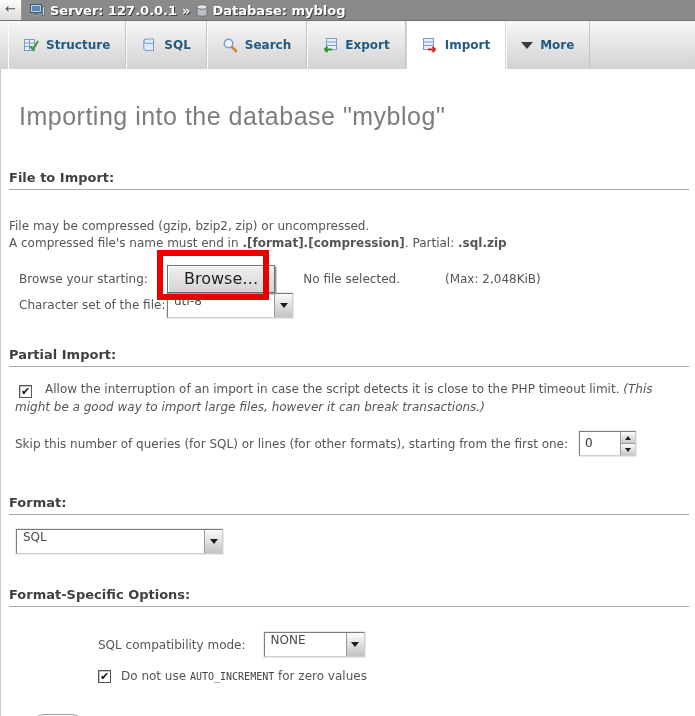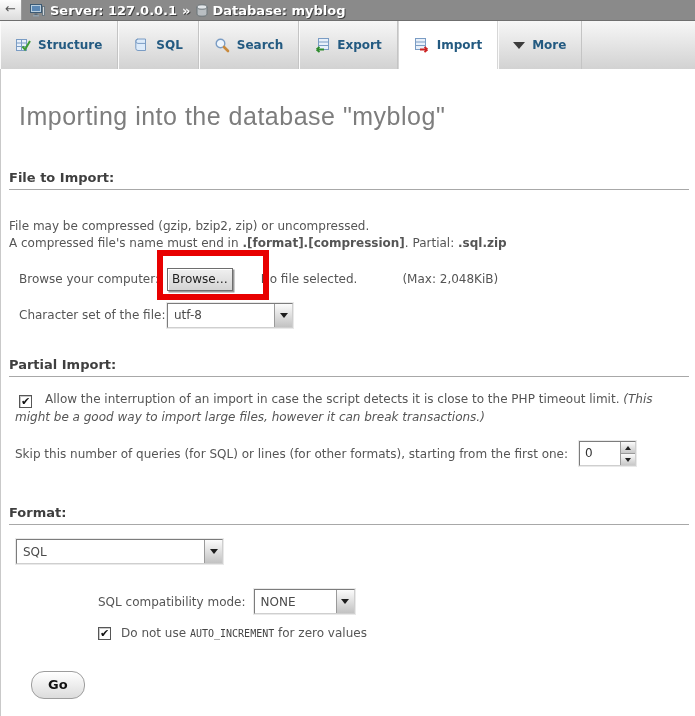--- a/index.html
+++ b/index.html
@@ -10,21 +10,21 @@
   .topbar { height:20px; background:#8a8a8a; display:flex; align-items:center; }
   .back-btn { width:22px; height:20px; background:linear-gradient(#fdfdfd,#dcdcdc);
     border-right:1px solid #9a9a9a; color:#555; font-size:13px; line-height:18px;
     text-align:center; cursor:pointer; }
   .crumb { display:flex; align-items:center; gap:5px; margin-left:8px;
     color:#fff; font-size:13px; font-weight:bold; text-shadow:1px 1px 0 rgba(40,40,40,.75); }
   .crumb svg { display:block; }
 
   
   .tabbar { height:49px; background:linear-gradient(#f7f7f7,#d2d2d2);
-    border-top:1px solid #6f6f6f; display:flex; align-items:stretch; }
+    border-top:1px solid #6f6f6f; display:flex; align-items:stretch; padding-left:8px; }
   .tab { display:flex; align-items:center; gap:7px; padding:0 15px;
     font-size:12px; font-weight:bold; color:#235a81; cursor:pointer;
     border-right:1px solid #c4c4c4; box-shadow:inset 1px 0 0 #fbfbfb; }
   .tab.active { background:#fff; box-shadow:none; border-right:1px solid #d7d7d7;
     border-left:1px solid #d7d7d7; }
   .tab svg { display:block; }
   .chev { width:0; height:0; border-left:6px solid transparent; border-right:6px solid transparent;
     border-top:7px solid #3c3c3c; }
 
   
@@ -38,31 +38,31 @@
   .hd-partial { margin-top:29px; }
   .hd-format { margin-top:39px; }
   .hd-fso { margin-top:33px; }
 
   .info { margin-top:28px; line-height:17px; color:#555; }
   .row { display:flex; align-items:center; }
 
   .browse-row { margin-top:14px; margin-left:10px; position:relative; height:26px; }
   .flabel { width:148px; flex:none; }
   .btn3d { background:linear-gradient(#f0f0f0,#d4d4d4); border:1px solid #6e6e6e;
-    box-shadow:inset 1px 1px 0 #fff, 1.5px 1.5px 0 #9a9a9a; padding:3px 4px 4px;
-    font-family:"DejaVu Sans", sans-serif; font-size:12px; color:#222; cursor:pointer; }
+    box-shadow:inset 1px 1px 0 #fff, 1.5px 1.5px 0 #9a9a9a; padding:3px 16px 4px;
+    font-family:"DejaVu Sans", sans-serif; font-size:16px; color:#222; cursor:pointer; }
   .nofile { margin-left:28px; }
   .maxsize { margin-left:45px; }
   .hl-red { position:absolute; left:138px; top:-16px; width:112px; height:50px;
     border:6px solid #e80000; pointer-events:none; z-index:5; }
 
-  .charset-row { margin-top:10px; margin-left:10px; height:26px; }
-
-  
-  .xsel { display:inline-flex; align-items:center; height:25px; background:#fff;
+  .charset-row { margin-top:0; margin-left:10px; height:26px; }
+
+  
+  .xsel { display:inline-flex; height:25px; background:#fff;
     border:1px solid #7c7c7c; border-right-color:#cfcfcf; border-bottom-color:#cfcfcf;
     box-shadow:0 0 0 1px #e9e9e9; cursor:pointer; }
   .xsel .val { padding:0 6px; flex:1; color:#4a4a4a; }
   .selbtn { width:18px; height:100%; background:linear-gradient(#fcfcfc,#c2c2c2);
     border-left:1px solid #9a9a9a; display:flex; align-items:center; justify-content:center; }
   .tri-d { width:0; height:0; border-left:4px solid transparent; border-right:4px solid transparent;
     border-top:5px solid #1c1c1c; }
   .w-charset { width:126px; }
   .w-format  { width:207px; margin:14px 0 0 7px; }
   .w-compat  { width:101px; }
@@ -84,21 +84,21 @@
   .spinners { width:15px; display:flex; flex-direction:column; border-left:1px solid #9a9a9a; }
   .spin { flex:1; background:linear-gradient(#fbfbfb,#c8c8c8); display:flex;
     align-items:center; justify-content:center; cursor:pointer; }
   .spin + .spin { border-top:1px solid #9a9a9a; }
   .tri-u-s { width:0; height:0; border-left:3px solid transparent; border-right:3px solid transparent;
     border-bottom:4px solid #222; }
   .tri-d-s { width:0; height:0; border-left:3px solid transparent; border-right:3px solid transparent;
     border-top:4px solid #222; }
 
   .compat-row { margin:25px 0 0 89px; }
-  .compat-row .clabel { margin-right:8px; color:#555; }
+  .compat-row .clabel { margin-right:18px; color:#555; }
   .autoinc-row { margin:12px 0 0 89px; display:flex; align-items:center; }
   .autoinc-row .cb { margin-right:10px; }
   code.mono { font-family:"DejaVu Sans Mono", monospace; font-size:10px; color:#444; }
 
   .go-btn { display:inline-block; margin:31px 0 0 22px; padding:5px 16px 6px;
     background:linear-gradient(#ffffff,#dcdcdc); border:1px solid #9d9d9d; border-radius:13px;
     font-family:"DejaVu Sans", sans-serif; font-size:13px; font-weight:bold; color:#111;
     cursor:pointer; }
 </style>
 </head>
@@ -192,21 +192,21 @@
   <h1>Importing into the database "myblog"</h1>
 
   
   <div class="sect-head hd-file">File to Import:</div>
   <div class="info">
     <div>File may be compressed (gzip, bzip2, zip) or uncompressed.</div>
     <div><span>A compressed file's name must end in </span><b>.[format].[compression]</b><span>. Partial: </span><b>.sql.zip</b></div>
   </div>
 
   <div class="row browse-row">
-    <span class="flabel">Browse your computer:</span>
+    <span class="flabel">Browse your starting:</span>
     <button class="btn3d">Browse…</button>
     <span class="nofile">No file selected.</span>
     <span class="maxsize">(Max: 2,048KiB)</span>
     <div class="hl-red"></div>
   </div>
 
   <div class="row charset-row">
     <span class="flabel">Character set of the file:</span>
     <span class="xsel w-charset">
       <span class="val">utf-8</span>
@@ -238,20 +238,21 @@
   
   <div class="sect-head hd-format">Format:</div>
   <span class="xsel w-format">
     <span class="val">SQL</span>
     <span class="selbtn">
         <span class="tri-d"></span>
       </span>
   </span>
 
   
+  <div class="sect-head hd-fso">Format-Specific Options:</div>
   <div class="row compat-row">
     <span class="clabel">SQL compatibility mode:</span>
     <span class="xsel w-compat">
       <span class="val">NONE</span>
       <span class="selbtn">
           <span class="tri-d"></span>
         </span>
     </span>
   </div>
   <div class="autoinc-row">

